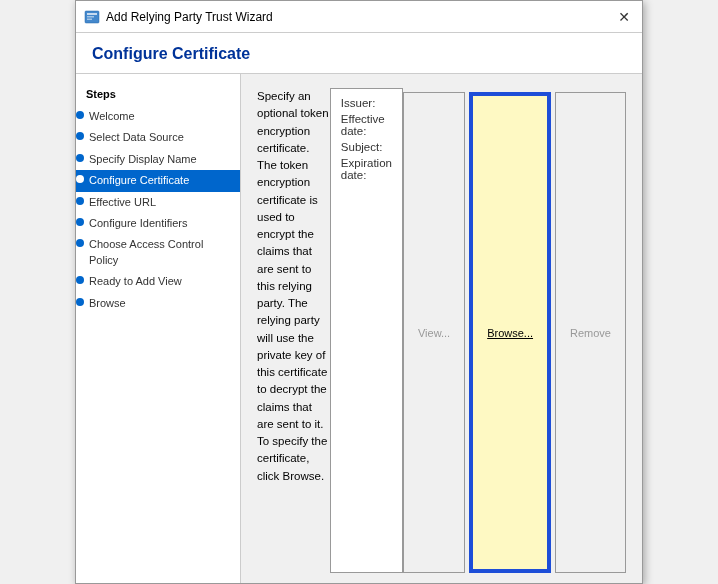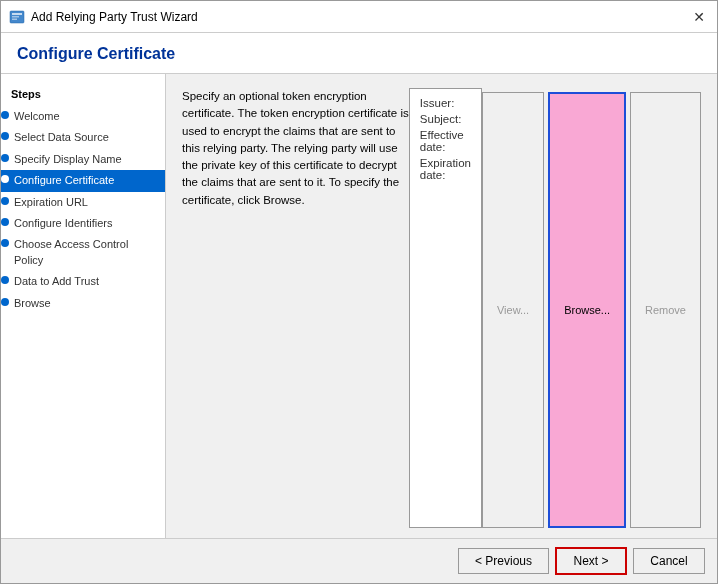--- a/index.html
+++ b/index.html
@@ -8,21 +8,21 @@
       font-size: 12px;
       background: #f0f0f0;
       display: flex;
       justify-content: center;
       align-items: center;
       width: 718px;
       height: 584px;
       overflow: hidden;
     }
     .window {
-      width: 718px;
+      width: 568px;
       height: 584px;
       background: #f0f0f0;
       border: 1px solid #999;
       display: flex;
       flex-direction: column;
       box-shadow: 2px 2px 8px rgba(0,0,0,0.3);
     }
     .title-bar {
       background: #fff;
       border-bottom: 1px solid #ccc;
@@ -140,22 +140,23 @@
       background: #f0f0f0;
       cursor: pointer;
       min-width: 55px;
       text-align: center;
     }
     .btn:disabled {
       color: #999;
       cursor: default;
     }
     .btn-browse {
-      border: 2px solid #1d4ed8;
-      background: #f9a8d4;
+      border: 4px solid #1d4ed8;
+      background: #fef9c3;
+      text-decoration: underline;
     }
     .spacer { flex: 1; }
     .footer {
       background: #f0f0f0;
       border-top: 1px solid #ccc;
       padding: 8px 12px;
       display: flex;
       justify-content: flex-end;
       gap: 6px;
       align-items: center;
@@ -211,58 +212,53 @@
       <div class="sidebar-item">
         <span class="dot dot-blue"></span>
         <span>Specify Display Name</span>
       </div>
       <div class="sidebar-item active">
         <span class="dot" style="background:#fff;"></span>
         <span>Configure Certificate</span>
       </div>
       <div class="sidebar-item">
         <span class="dot dot-blue"></span>
-        <span>Expiration URL</span>
+        <span>Effective URL</span>
       </div>
       <div class="sidebar-item">
         <span class="dot dot-blue"></span>
         <span>Configure Identifiers</span>
       </div>
       <div class="sidebar-item">
         <span class="dot dot-blue"></span>
         <span>Choose Access Control Policy</span>
       </div>
       <div class="sidebar-item">
         <span class="dot dot-blue"></span>
-        <span>Data to Add Trust</span>
+        <span>Ready to Add View</span>
       </div>
       <div class="sidebar-item">
         <span class="dot dot-blue"></span>
         <span>Browse</span>
       </div>
     </div>
 
     <div class="main-content">
       <div class="description-text">Specify an optional token encryption certificate.  The token encryption certificate is used to encrypt the claims that are sent to this relying party.  The relying party will use the private key of this certificate to decrypt the claims that are sent to it.  To specify the certificate, click Browse.</div>
 
       <div class="cert-box">
         <div class="cert-field">Issuer:</div>
+        <div class="cert-field">Effective date:</div>
         <div class="cert-field">Subject:</div>
-        <div class="cert-field">Effective date:</div>
         <div class="cert-field">Expiration date:</div>
       </div>
 
       <div class="cert-actions">
         <button class="btn" disabled="">View...</button>
         <button class="btn btn-browse">Browse...</button>
         <button class="btn" disabled="">Remove</button>
       </div>
 
       <div class="spacer"></div>
     </div>
   </div>
 
-  <div class="footer">
-    <button class="btn-footer">&lt; Previous</button>
-    <button class="btn-footer btn-next">Next &gt;</button>
-    <button class="btn-footer">Cancel</button>
-  </div>
 </div>
 
 </body></html>

